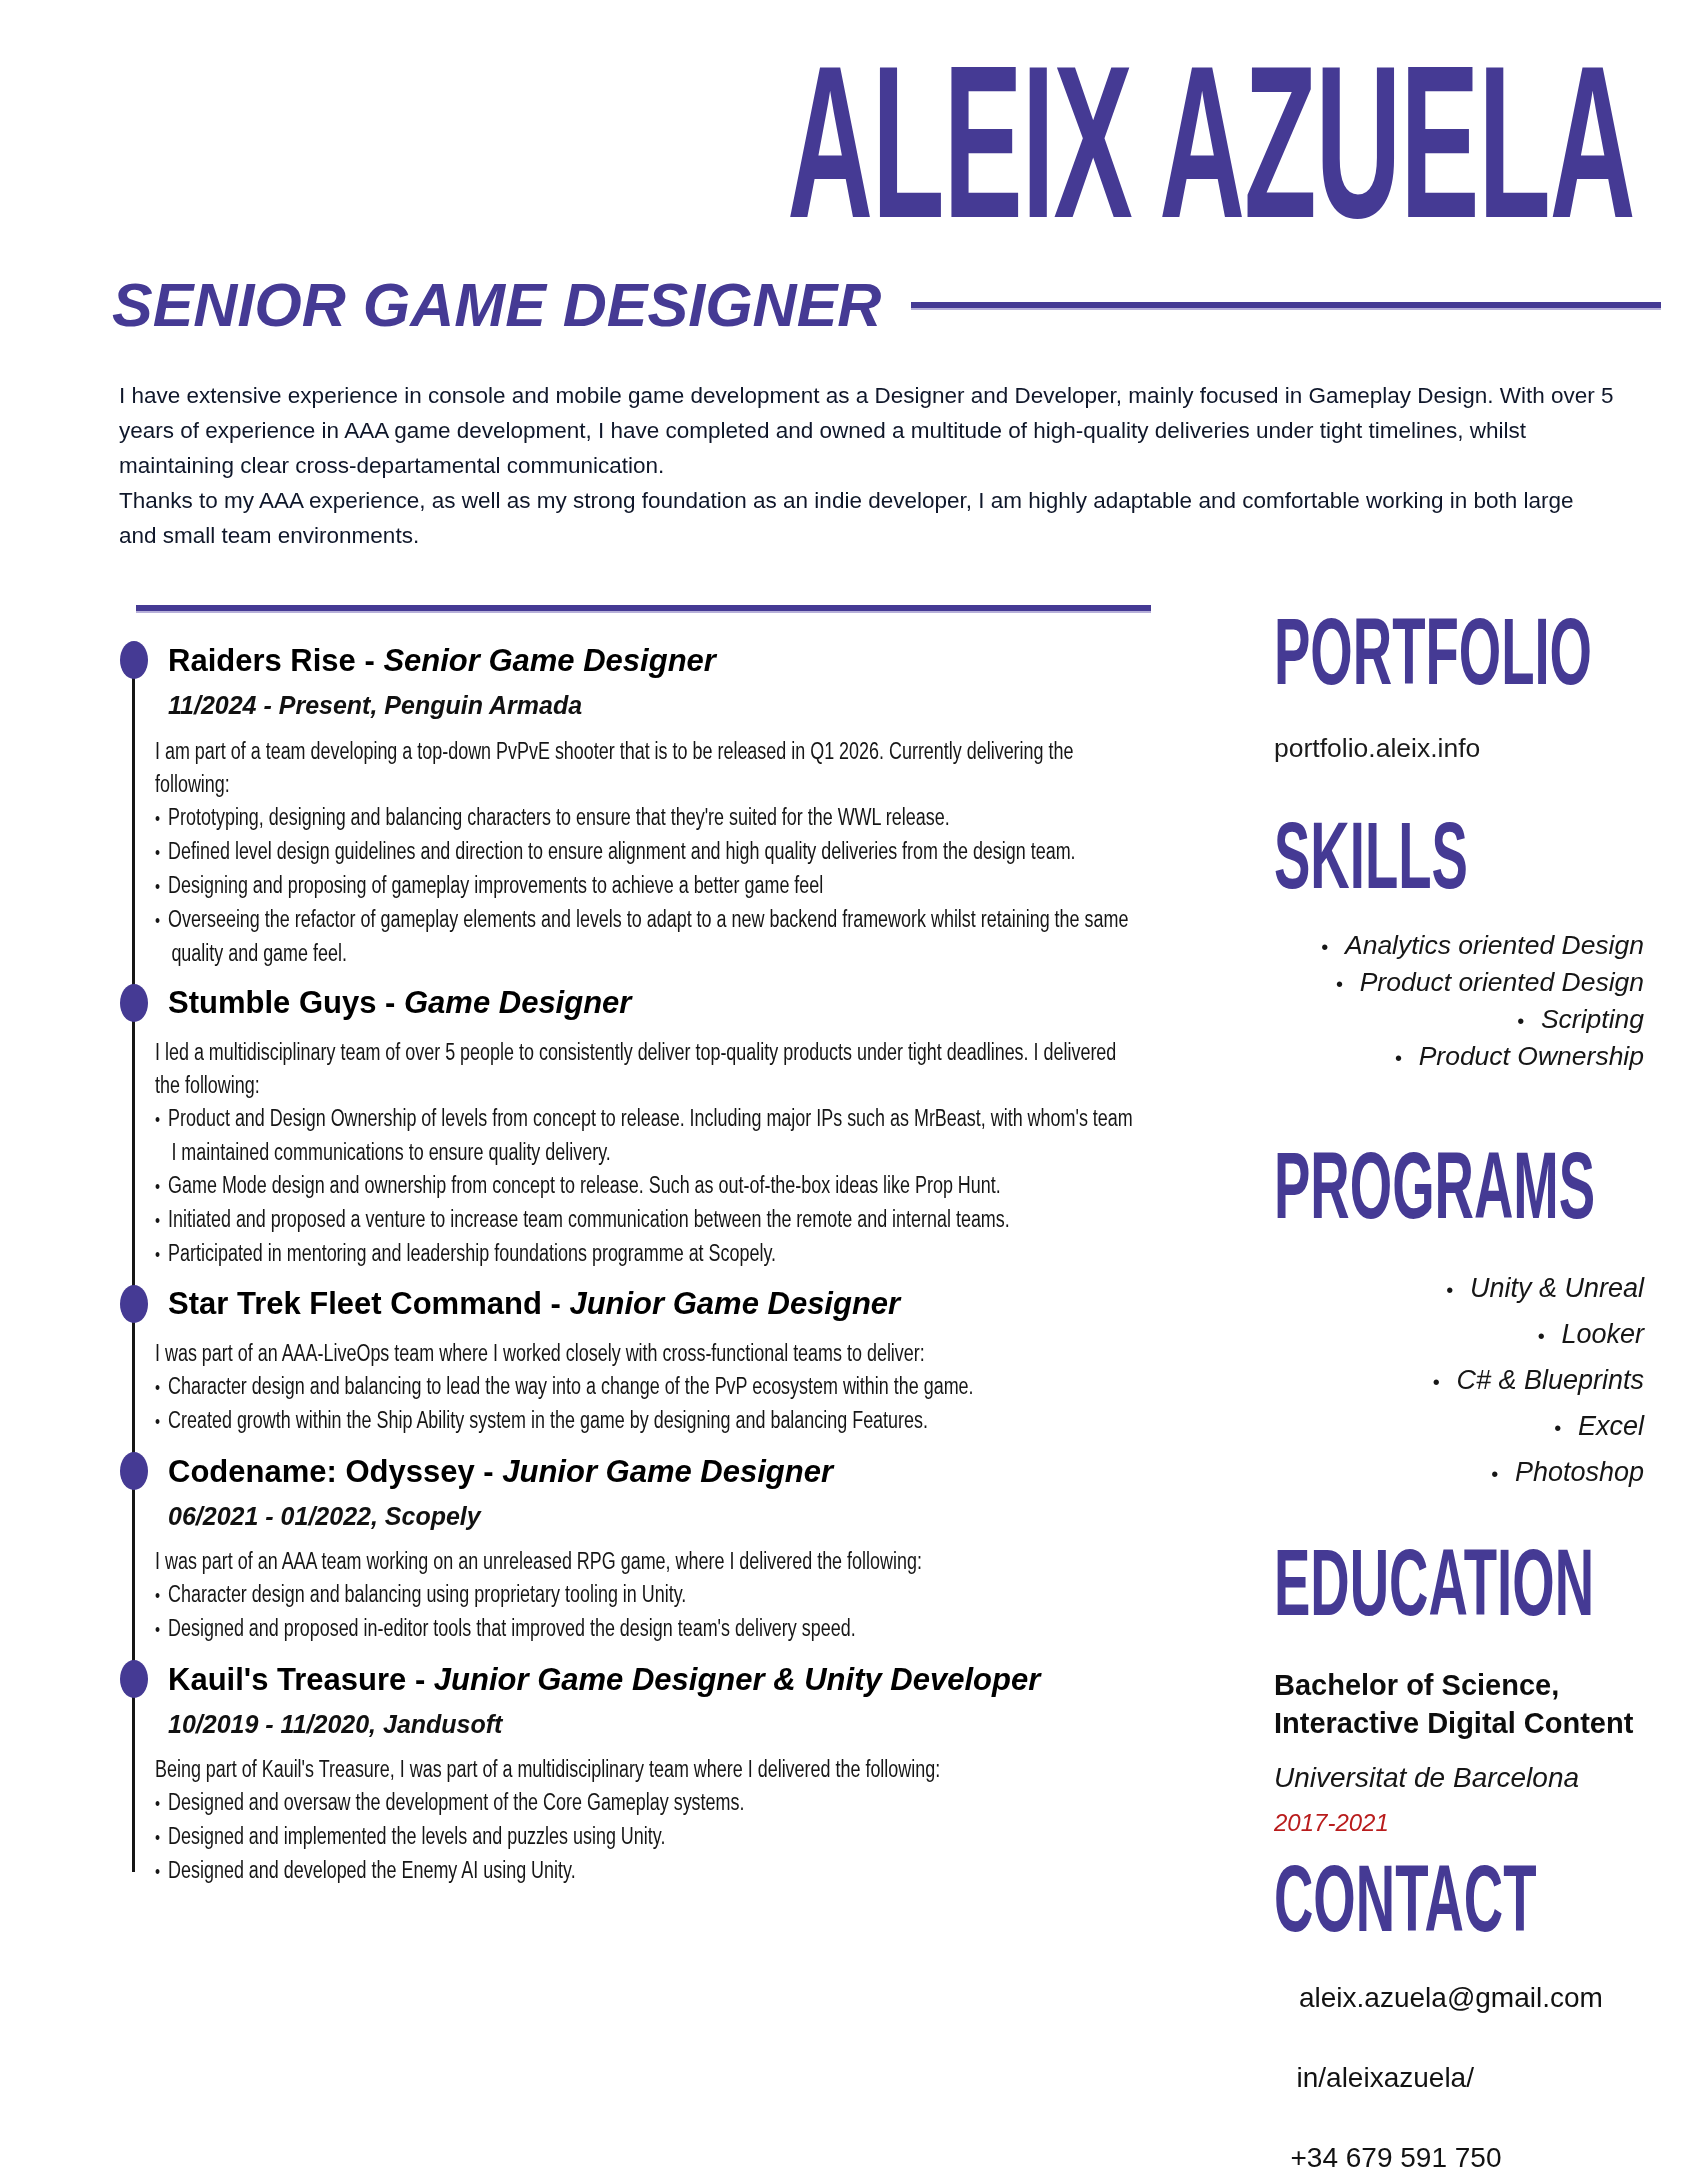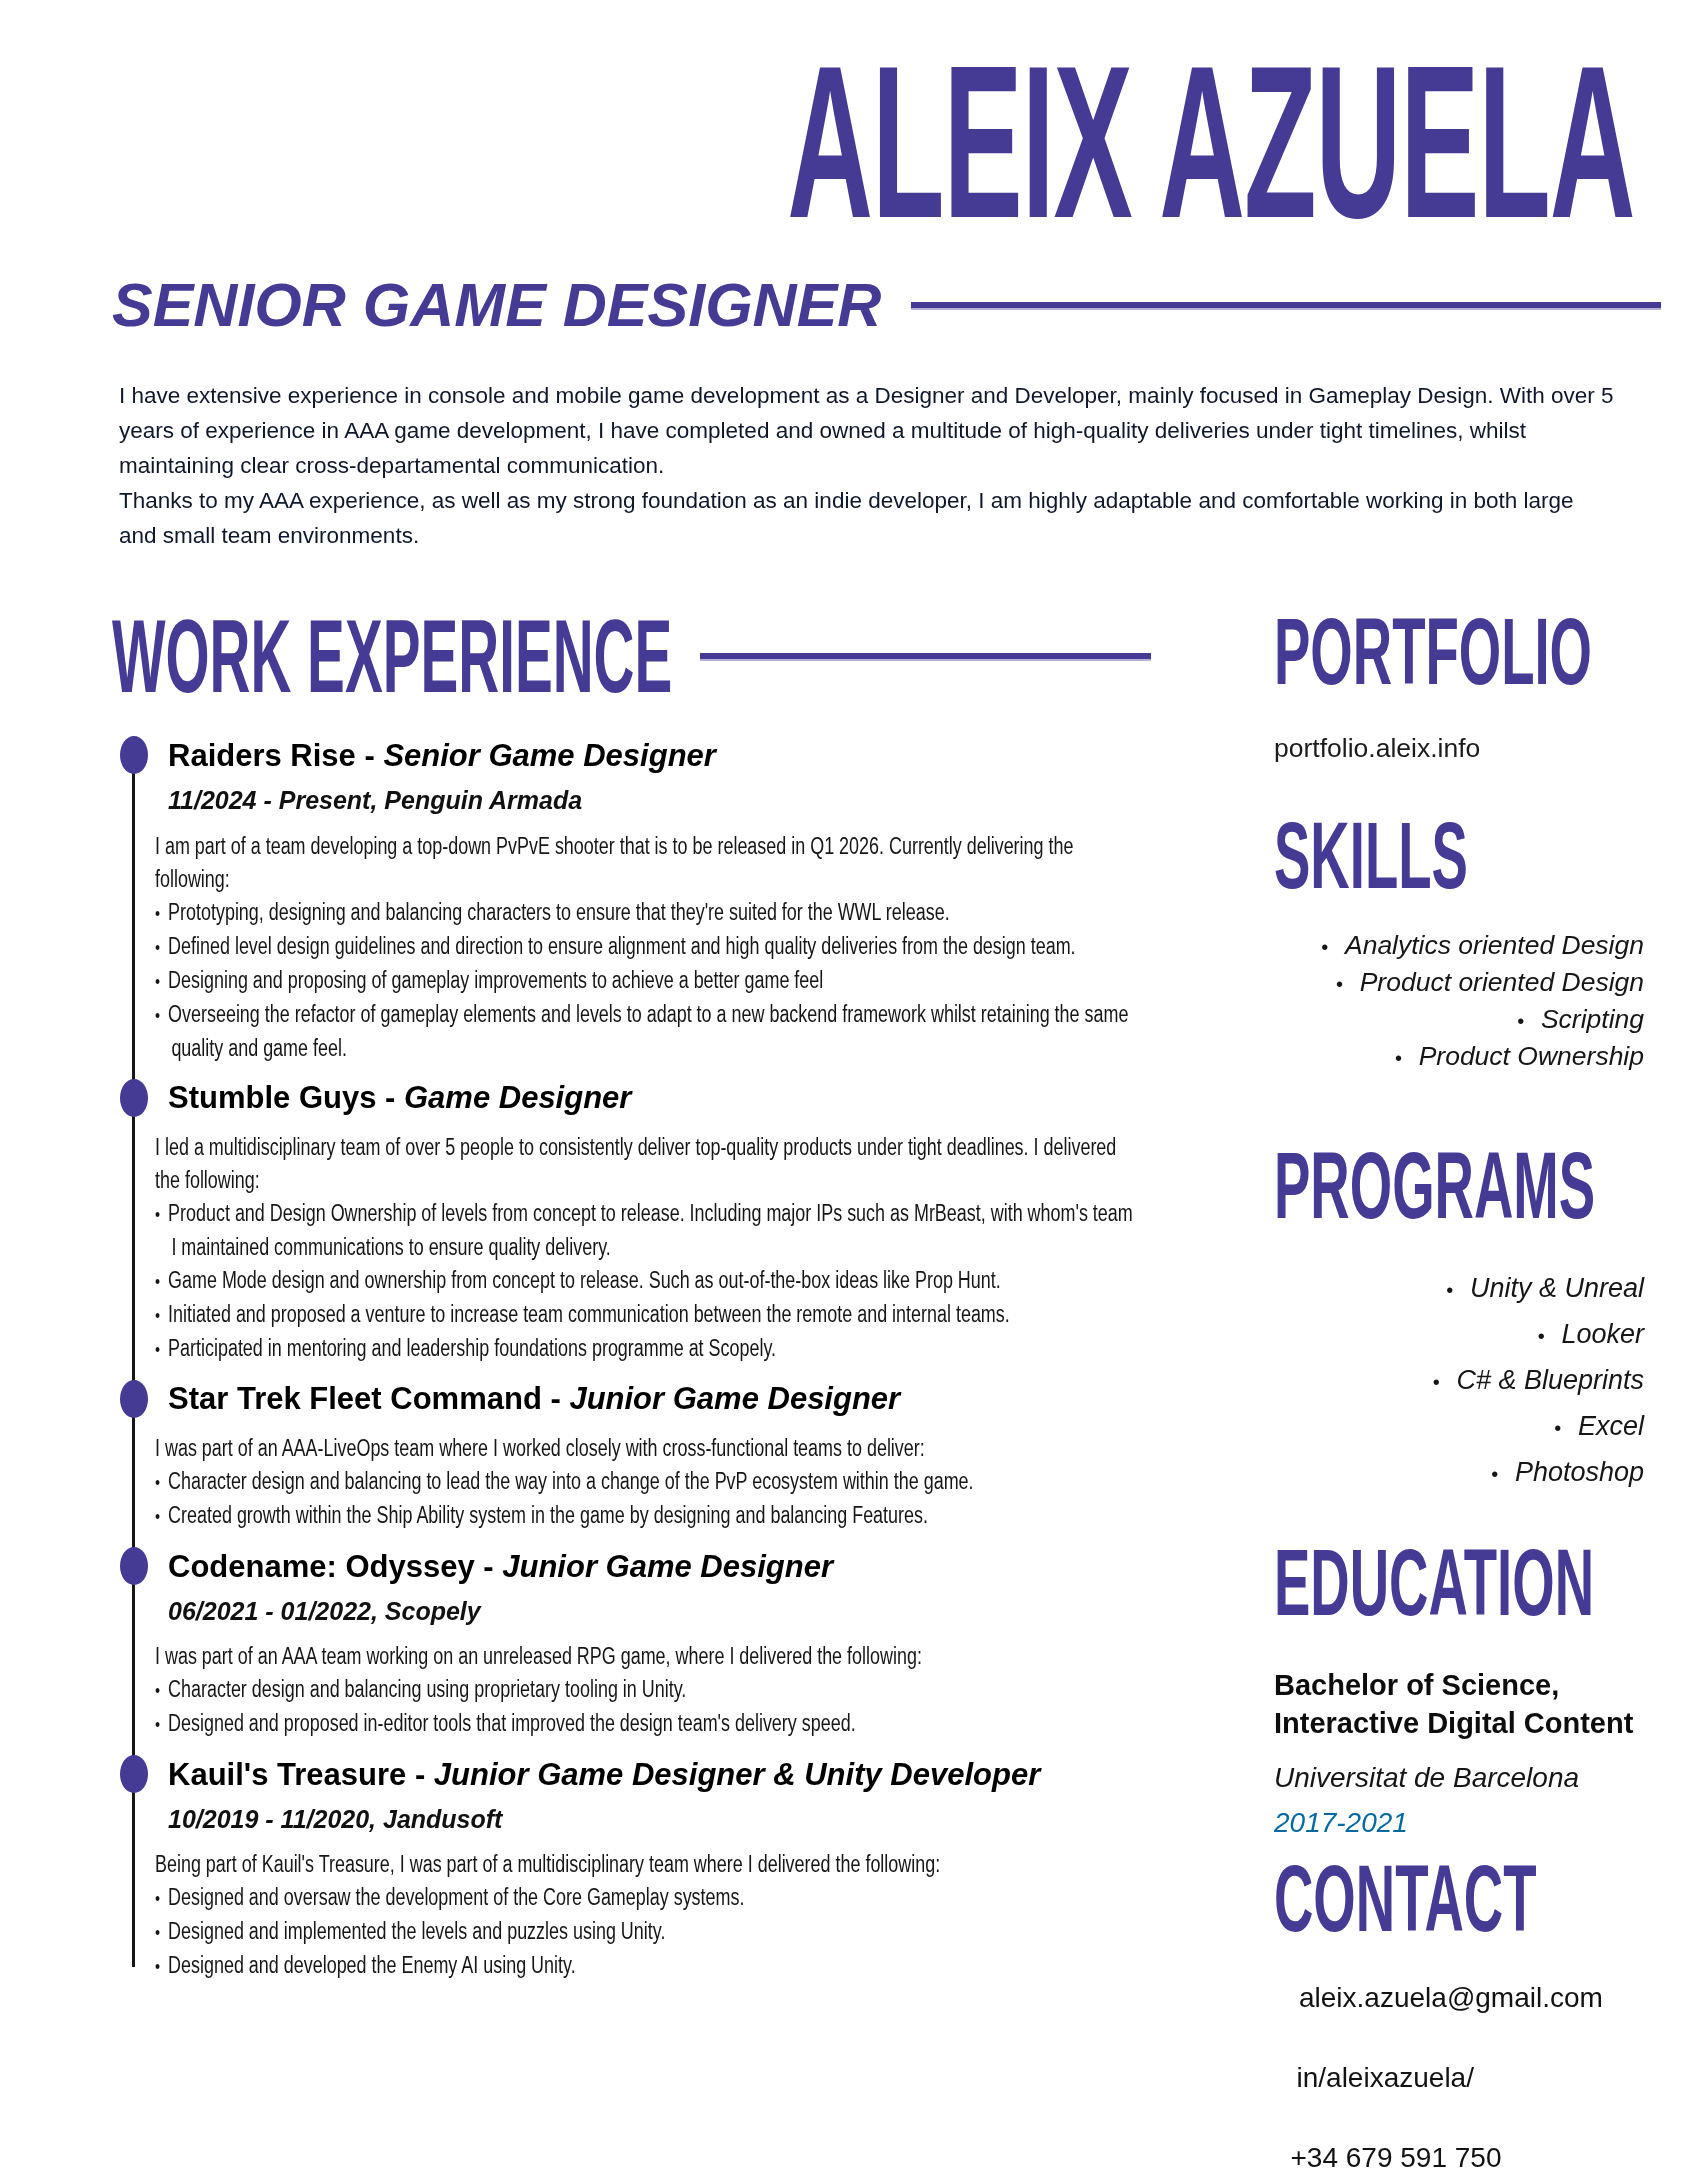--- a/index.html
+++ b/index.html
@@ -60,21 +60,21 @@
   .side-list li{padding-left:32px;text-indent:-32px;}
   .side-list li::before{content:"\2022\00a0\00a0\00a0";font-size:20px;font-style:normal;}
   #skills-list{margin-top:25px;font-size:26.5px;line-height:35px;}
   #programs-list{margin-top:33px;font-size:27px;line-height:44px;}
   .mt-skills{margin-top:46px;}
   .mt-programs{margin-top:63px;}
   .mt-education{margin-top:40px;}
   .mt-contact{margin-top:13.2px;}
   .edu-degree{margin-top:36px;font-size:29px;line-height:38px;font-weight:700;color:#0d0d0d;}
   .edu-school{margin-top:20px;font-size:28px;line-height:32px;font-style:italic;color:#161616;}
-  .edu-years{margin-top:13.2px;font-size:28px;line-height:32px;font-style:italic;color:#0369a1;}
+  .edu-years{margin-top:13.2px;font-size:24px;line-height:32px;font-style:italic;color:#b91c1c;}
   .contact-item{font-size:28px;line-height:32px;color:#121212;}
   #contact-email{margin-top:36px;padding-left:25px;}
   #contact-linkedin{margin-top:48px;padding-left:22.5px;}
   #contact-phone{margin-top:48px;padding-left:16.5px;}
 </style>
 </head>
 <body>
 
 <div class="page">
 
@@ -85,21 +85,20 @@
     <div class="rule"></div>
   </div>
 
   <div id="intro">
     <p>I have extensive experience in console and mobile game development as a Designer and Developer, mainly focused in Gameplay Design. With over 5 years of experience in AAA game development, I have completed and owned a multitude of high-quality deliveries under tight timelines, whilst maintaining clear cross-departamental communication.</p>
     <p>Thanks to my AAA experience, as well as my strong foundation as an indie developer, I am highly adaptable and comfortable working in both large and small team environments.</p>
   </div>
 
   <div id="work">
     <div class="work-heading-row">
-      <div class="hx h-work h-work-wrap"><span>WORK EXPERIENCE</span></div>
       <div class="rule"></div>
     </div>
 
     <div class="jobs">
       <div class="timeline-line"></div>
 
       <div class="job">
         <span class="dot"></span>
         <div class="job-title"><span>Raiders Rise - </span><span class="role">Senior Game Designer</span></div>
         <div class="job-date">11/2024 - Present, Penguin Armada</div>

